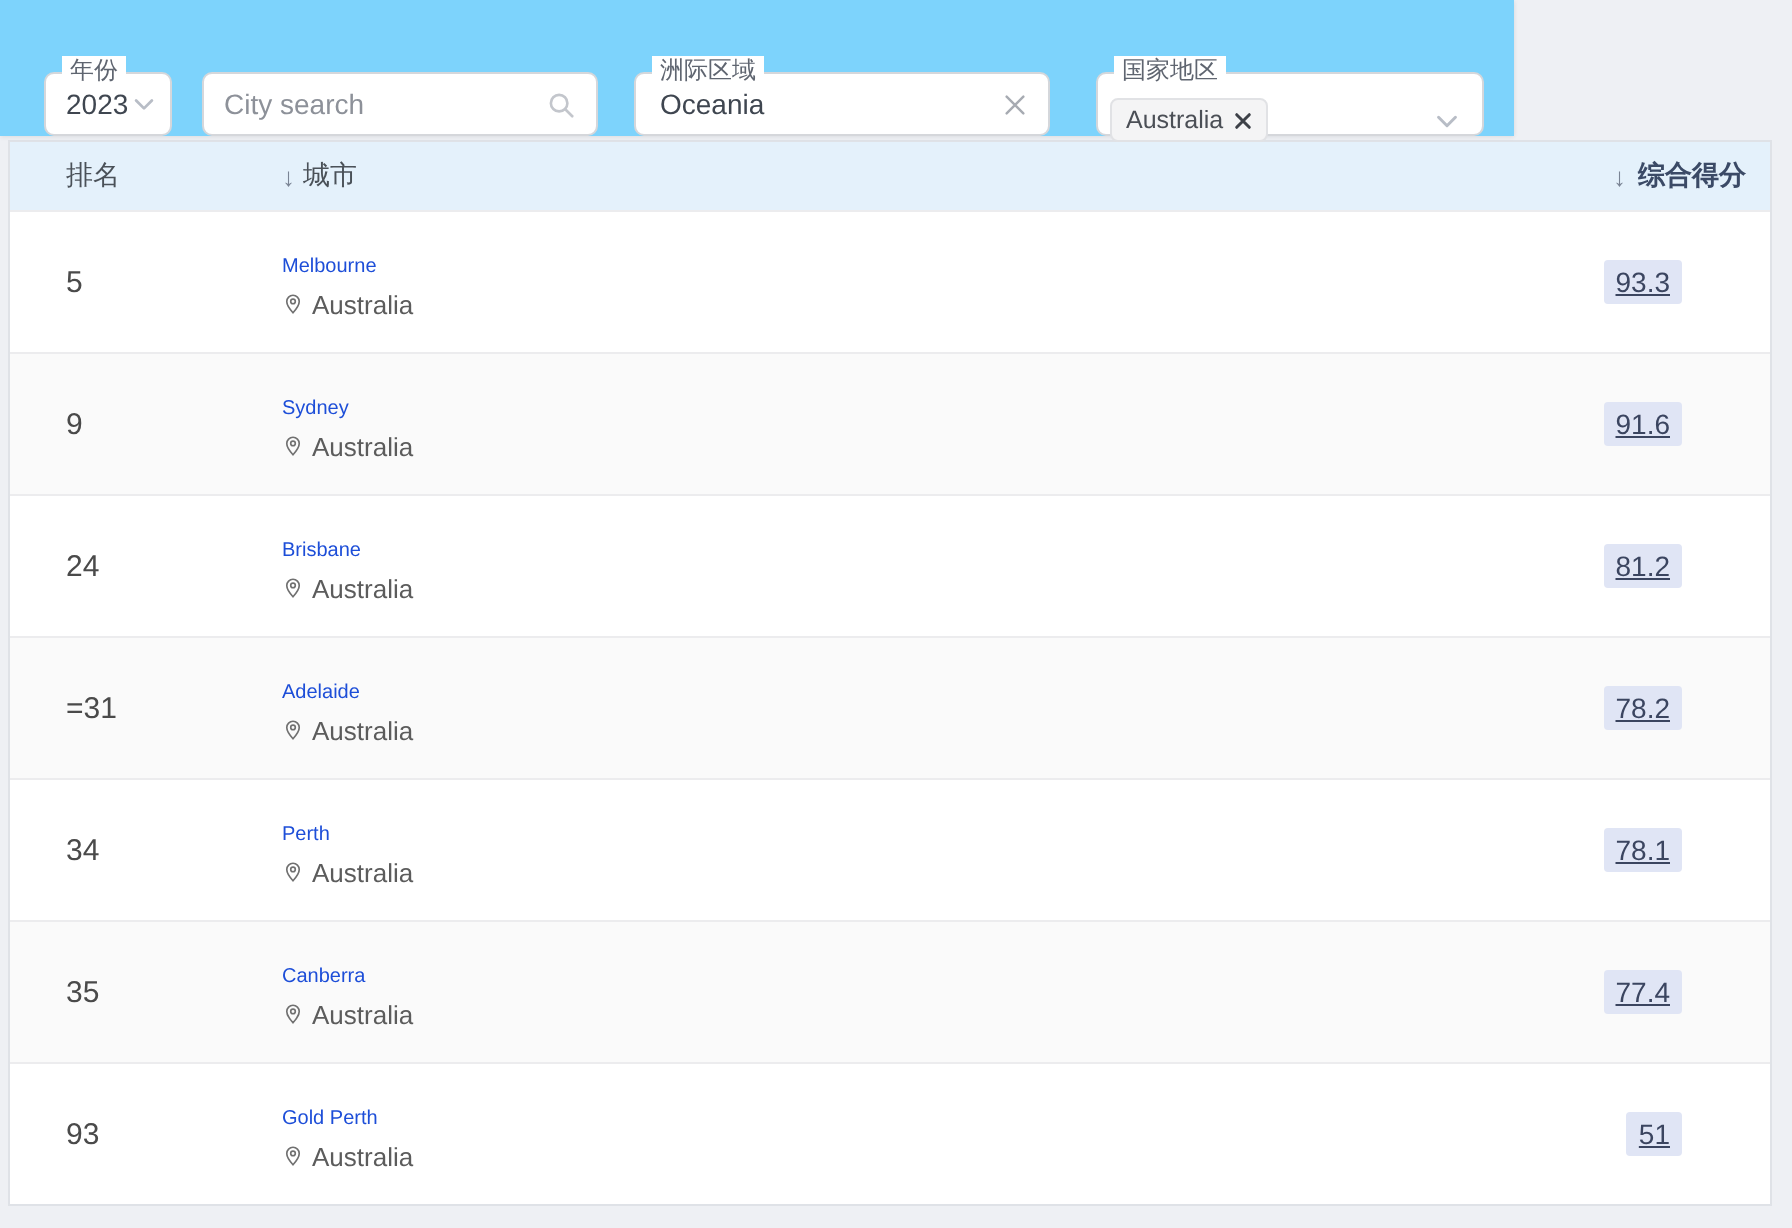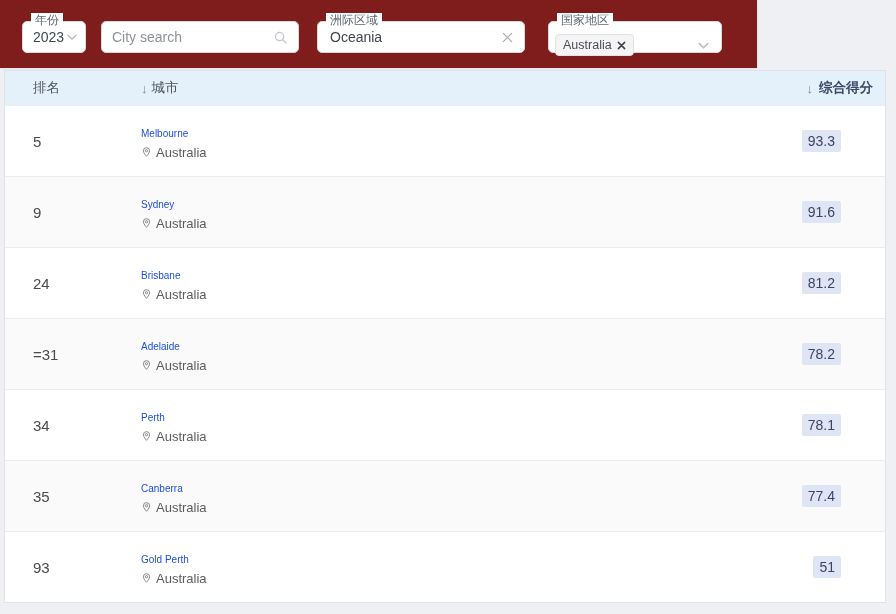--- a/index.html
+++ b/index.html
@@ -7,22 +7,22 @@
   body {
     background:#eef0f4;
     font-family:"Liberation Sans", sans-serif;
     color:#4a4a4a;
   }
 
   
   .filter-card{
     position:relative;
     width:757px; height:68px;
-    background:#7f1d1d;
-    display:flex; align-items:center;
+    background:#7dd3fc;
+    display:flex; align-items:flex-end;
     padding:6px 0 0 22px;
     box-shadow:0 1px 2px rgba(0,0,0,.05), 1px 0 2px rgba(0,0,0,.03);
   }
   .field{
     position:relative;
     height:32px;
     border:1px solid #d5d7db;
     border-radius:5px;
     display:flex; align-items:center;
     background:#fff;
@@ -36,21 +36,21 @@
   .field-value{ font-size:14px; color:#3f4650; }
 
   .year-field{ width:64px; margin-right:15px; padding:0 6px 0 10px; justify-content:space-between; }
   .search-field{ width:198px; margin-right:18px; padding:0 10px; }
   .search-field input{
     border:none; outline:none; flex:1; min-width:0;
     font-size:14px; color:#3f4650; font-family:"Liberation Sans", sans-serif;
   }
   .search-field input::placeholder{ color:#8d9199; }
   .region-field{ width:208px; margin-right:23px; padding:0 10px 0 12px; justify-content:space-between; }
-  .country-field{ width:174px; padding:16px 10px 0 6px; justify-content:space-between; }
+  .country-field{ width:194px; padding:16px 10px 0 6px; justify-content:space-between; }
 
   .tag{
     display:inline-flex; align-items:center; gap:5px;
     background:#f4f4f5; border:1px solid #e1e2e5; border-radius:4px;
     height:22px; padding:0 7px;
     font-size:12.5px; color:#4b4f56;
   }
   .icon{ display:inline-flex; align-items:center; justify-content:center; flex:none; }
 
   
@@ -89,21 +89,21 @@
   .country-line{
     margin-top:4px;
     display:flex; align-items:center; gap:4px;
     font-size:13px; color:#5c5c5c;
   }
   .cell-score{ flex:none; padding-right:44px; text-align:right; }
   .score-badge{
     display:inline-block;
     background:#e0e5f5; color:#3b4560;
     font-size:14px; line-height:20px;
-    padding:1px 6px; border-radius:2px;
+    padding:1px 6px; border-radius:2px;text-decoration:underline;
   }
 </style>
 </head>
 <body>
 
 <div class="filter-card">
 
   <div class="field year-field">
     <span class="field-label">年份</span>
     <span class="field-value">2023</span>

